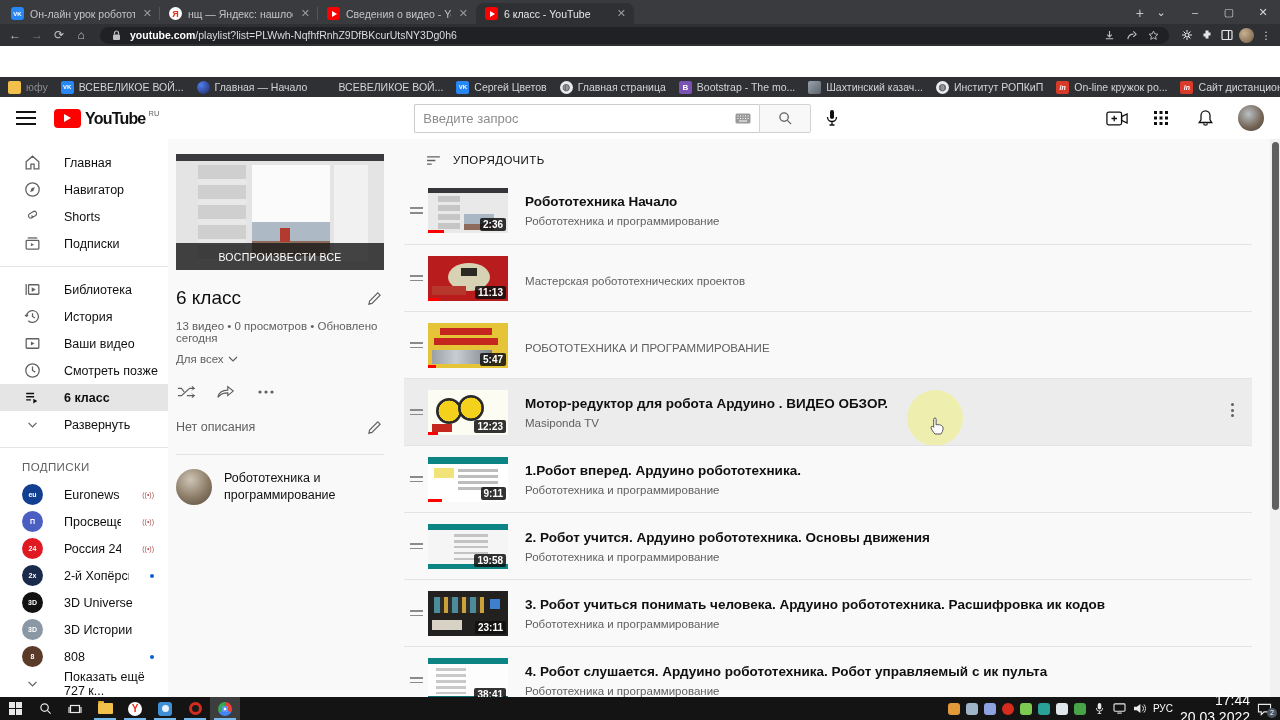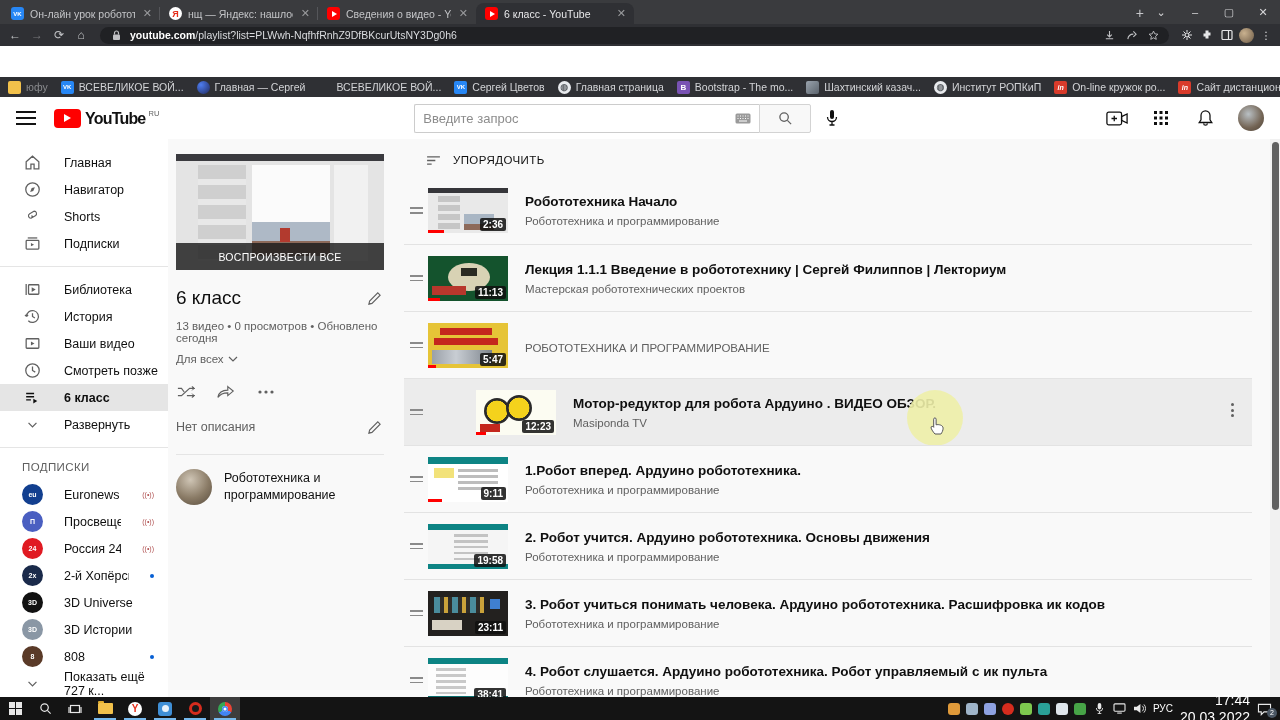--- a/index.html
+++ b/index.html
@@ -129,29 +129,29 @@
   .row-dots { position:absolute; right:12px; top:24px; color:#606060; width:16px; display:flex; flex-direction:column; gap:2.5px; align-items:center; }
   .row-dots i { width:3px; height:3px; border-radius:50%; background:#606060; }
   .cursor-hl { position:absolute; left:503px; top:11px; width:56px; height:56px; border-radius:50%; background:#eef0a8; opacity:.9; }
   .cursor-hand { position:absolute; left:523px; top:33px; width:22px; height:26px; }
 
   
   .th-vkpage { background:#e9e9e9; }
   .th-vkpage .d1 { top:0; left:0; right:0; height:5px; background:#36363a; }
   .th-vkpage .d2 { top:8px; left:10px; width:22px; height:34px; background:repeating-linear-gradient(#c6c6c6 0 6px,#e9e9e9 6px 9px); }
   .th-vkpage .d3 { left:36px; top:26px; width:30px; height:16px; background:linear-gradient(#a9b6c4 60%, #8d6a5a 60%); }
-  .th-lecture { background:#14532d; }
+  .th-lecture { background:#b91c1c; }
   .th-lecture .d1 { left:20px; top:7px; width:42px; height:28px; border-radius:50%; background:#d8d2b4; }
   .th-lecture .d2 { left:33px; top:12px; width:16px; height:8px; background:#2a2a22; }
   .th-lecture .d3 { left:4px; bottom:6px; width:34px; height:9px; background:#b8372c; }
   .th-firststep { background:#e6c437; }
   .th-firststep .d1 { left:12px; top:5px; width:52px; height:7px; background:#c4271d; }
   .th-firststep .d2 { left:6px; top:15px; width:64px; height:7px; background:#c4271d; }
   .th-firststep .d3 { left:4px; bottom:4px; width:60px; height:14px; background:linear-gradient(90deg,#9aa0a8,#c8cdd3 40%,#7d848c); }
-  .th-wheels { background:#fcfcf2;margin-left:48px; }
+  .th-wheels { background:#fcfcf2; }
   .th-wheels .d1 { left:8px; top:8px; width:26px; height:26px; border-radius:50%; background:radial-gradient(circle,#f4d21c 55%,#2a2a2a 58%); }
   .th-wheels .d2 { left:30px; top:5px; width:26px; height:26px; border-radius:50%; background:radial-gradient(circle,#f4d21c 55%,#2a2a2a 58%); }
   .th-wheels .d3 { left:4px; bottom:3px; width:20px; height:8px; background:#c4271d; }
   .th-ide1 { background:#fff; }
   .th-ide1 .d1 { top:0; left:0; right:0; height:7px; background:#0d8484; }
   .th-ide1 .d2 { left:6px; top:11px; width:20px; height:10px; background:#f2e27a; }
   .th-ide1 .d3 { left:30px; top:12px; width:40px; height:22px; background:repeating-linear-gradient(#bdbdbd 0 2.5px,#fff 2.5px 6px); }
   .th-ide2 { background:#f5f5f5; }
   .th-ide2 .d1 { top:0; left:0; right:0; height:6px; background:#0d8484; }
   .th-ide2 .d2 { left:26px; top:10px; width:34px; height:26px; background:repeating-linear-gradient(#c3c3c3 0 2.5px,#f5f5f5 2.5px 6px); }
@@ -289,21 +289,21 @@
       <span class="bm dim">
         <span class="bmfav bmfav-folder"></span>
         <span>юфу</span>
       </span>
       <span class="bm">
         <span class="bmfav bmfav-vk">VK</span>
         <span>ВСЕВЕЛИКОЕ ВОЙ...</span>
       </span>
       <span class="bm">
         <span class="bmfav bmfav-sferum"></span>
-        <span>Главная — Сергей</span>
+        <span>Главная — Начало</span>
       </span>
       <span class="bm">
         <span class="bmfav bmfav-none"></span>
         <span>ВСЕВЕЛИКОЕ ВОЙ...</span>
       </span>
       <span class="bm">
         <span class="bmfav bmfav-vk">VK</span>
         <span>Сергей Цветов</span>
       </span>
       <span class="bm">
@@ -628,21 +628,20 @@
                 <i></i>
               </span>
               <div class="vthumb th-lecture">
                 <span class="d1"></span>
                 <span class="d2"></span>
                 <span class="d3"></span>
                 <span class="dur">11:13</span>
                 <span class="prog" style="width: 15%;"></span>
               </div>
               <div class="vmeta">
-                <div class="vtitle">Лекция 1.1.1 Введение в робототехнику | Сергей Филиппов | Лекториум</div>
                 <div class="vchannel">Мастерская робототехнических проектов</div>
               </div>
             </div>
             <div class="vrow">
               <span class="drag">
                 <i></i>
                 <i></i>
               </span>
               <div class="vthumb th-firststep">
                 <span class="d1"></span>

